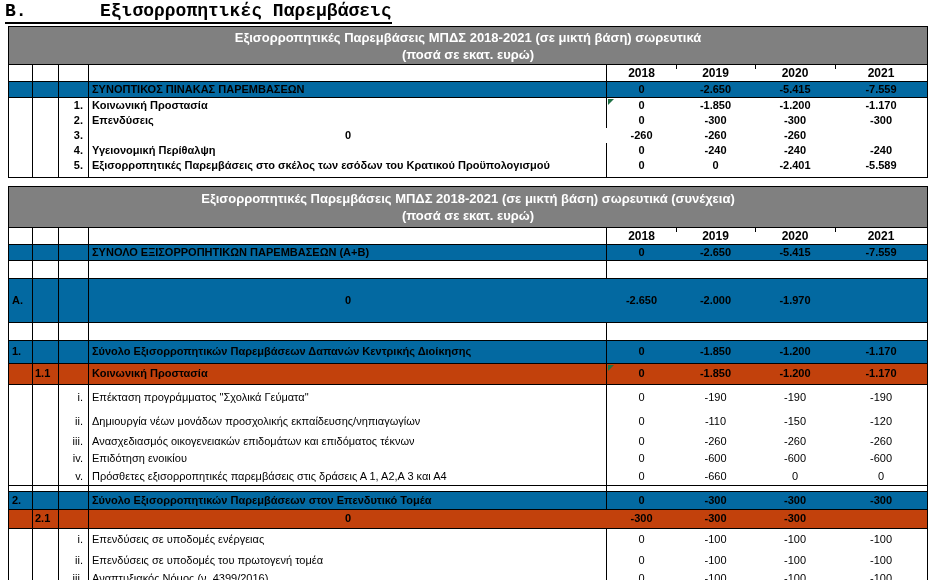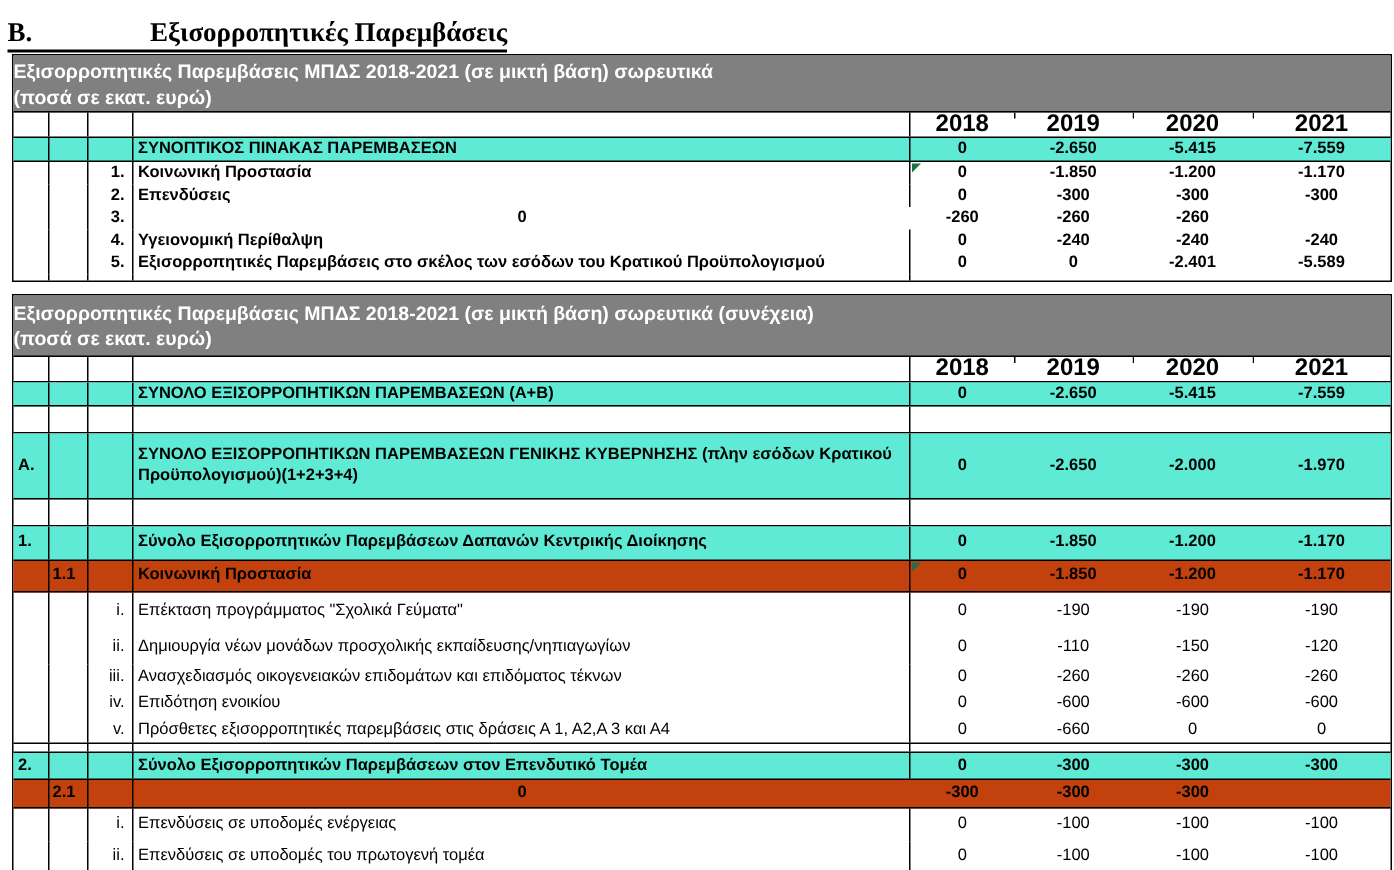--- a/index.html
+++ b/index.html
@@ -4,51 +4,51 @@
 <style>
   html,body { margin:0; padding:0; }
   body {
     width:929px; height:580px; background:#ffffff; overflow:hidden;
     font-family:"Liberation Sans", sans-serif; color:#000;
     position:relative;
   }
 
   
   .doc-title {
-    height:25px; padding-left:5px; padding-top:11px;
-    font-family:Liberation Serif, serif; font-size:18px; font-weight:bold;
+    height:25px; padding-left:5px; padding-top:1px;
+    font-family:Liberation Mono, monospace; font-size:18px; font-weight:bold;
   }
   .doc-title .uwrap { display:inline-block; border-bottom:2px solid #000; padding-bottom:1px; }
   .doc-title .idx  { display:inline-block; width:95px; }
 
   
   .tbl { width:918px; margin-left:8px; border:1px solid #000; box-sizing:content-box; }
   .tbl2 { margin-top:8px; }
 
   .trow { display:grid; grid-template-columns:24px 26px 30px 518px 69px 79px 80px 92px; position:relative; }
   .c { box-sizing:border-box; display:flex; align-items:center; overflow:hidden;
        font-size:11px; line-height:1.2; }
   .c1,.c2,.c3,.desc { border-right:1px solid #000; }
   .c1 { padding-left:3px; }
   .c2 { padding-left:2px; }
   .c3 { justify-content:flex-end; padding-right:5px; }
   .desc { padding-left:3px; padding-right:4px; }
   .val  { justify-content:center; text-align:center; }
   .bb   { border-bottom:1px solid #000; }
   .bold { font-weight:bold; }
-  .bg-g { background:#5eead4; }
+  .bg-g { background:#0369a1; }
   .bg-l { background:#c2410c; }
 
   .band {
-    background:#808080; color:#fff; font-weight:bold; font-size:13px; 
+    background:#808080; color:#fff; font-weight:bold; font-size:13px; text-align:center;
     display:flex; flex-direction:column; justify-content:center; gap:2px;
     border-bottom:1px solid #000;
   }
 
-  .yr { font-weight:bold; font-size:16px; position:relative; }
+  .yr { font-weight:bold; font-size:12px; position:relative; }
   .tick::before { content:""; position:absolute; left:0; top:0; width:1px; height:4px; background:#000; }
 
   .marker {
     position:absolute; top:1px; left:599px; width:0; height:0;
     border-top:6px solid #1e7145; border-right:6px solid transparent;
   }
 </style>
 </head>
 <body>
 
@@ -189,21 +189,20 @@
     <div class="c val"></div>
       <div class="c val"></div>
       <div class="c val"></div>
       <div class="c val"></div>
   </div>
 
   <div class="trow bb bg-g bold" style="height:43px">
     <div class="c c1">Α.</div>
     <div class="c c2"></div>
     <div class="c c3"></div>
-    <div class="c desc">ΣΥΝΟΛΟ ΕΞΙΣΟΡΡΟΠΗΤΙΚΩΝ ΠΑΡΕΜΒΑΣΕΩΝ ΓΕΝΙΚΗΣ ΚΥΒΕΡΝΗΣΗΣ (πλην εσόδων Κρατικού Προϋπολογισμού)(1+2+3+4)</div>
     <div class="c val">0</div>
     <div class="c val">-2.650</div>
     <div class="c val">-2.000</div>
     <div class="c val">-1.970</div>
   </div>
 
   <div class="trow bb" style="height:17px">
     <div class="c c1"></div>
       <div class="c c2"></div>
       <div class="c c3"></div>

